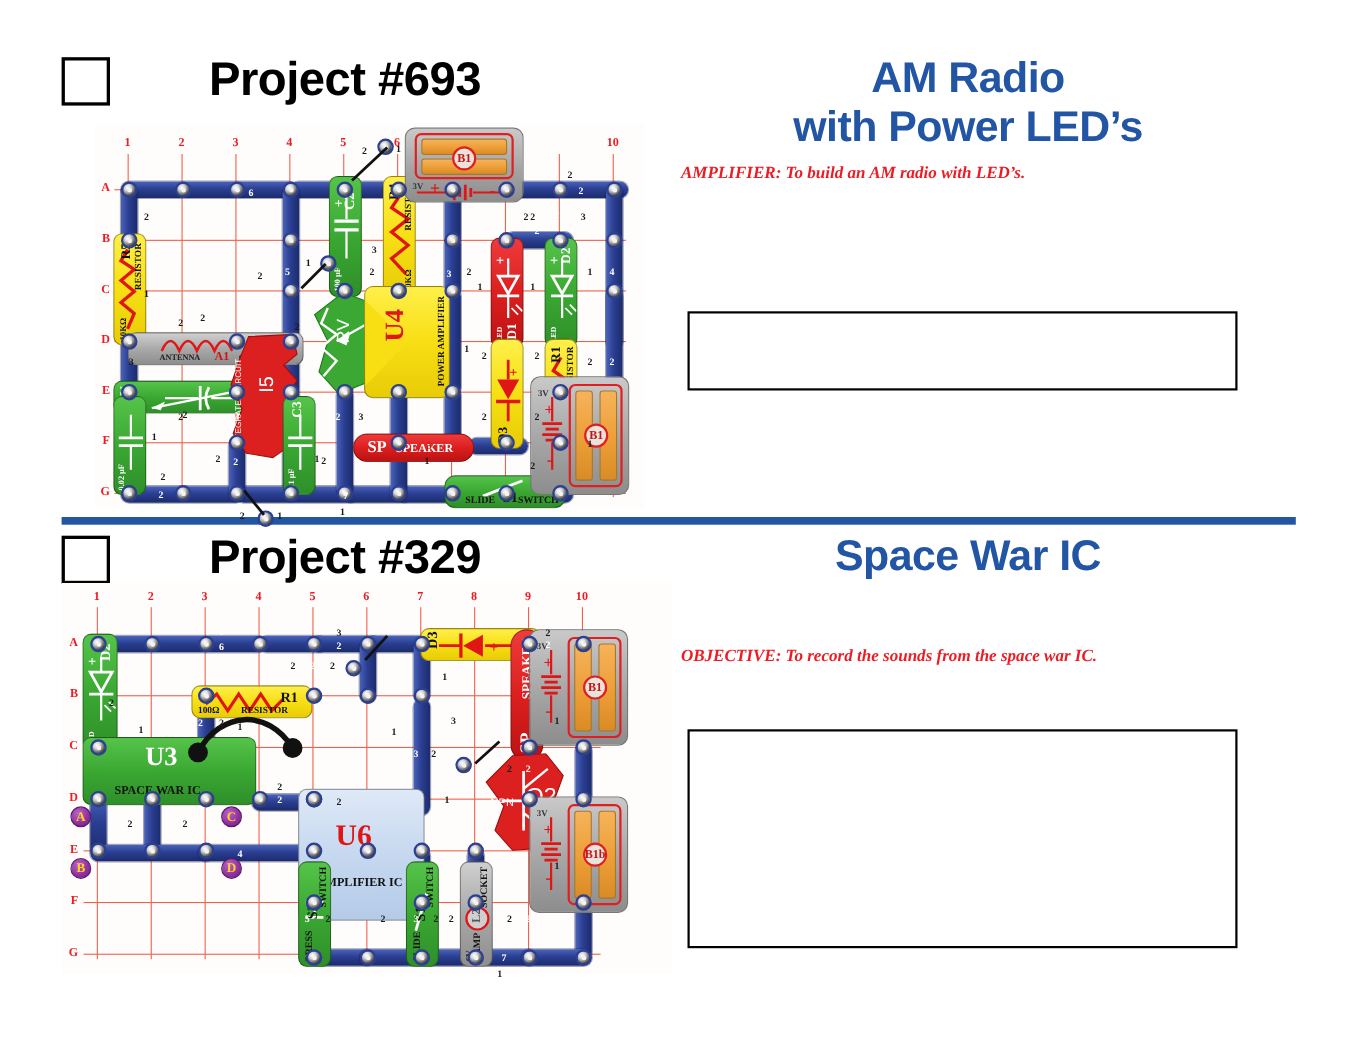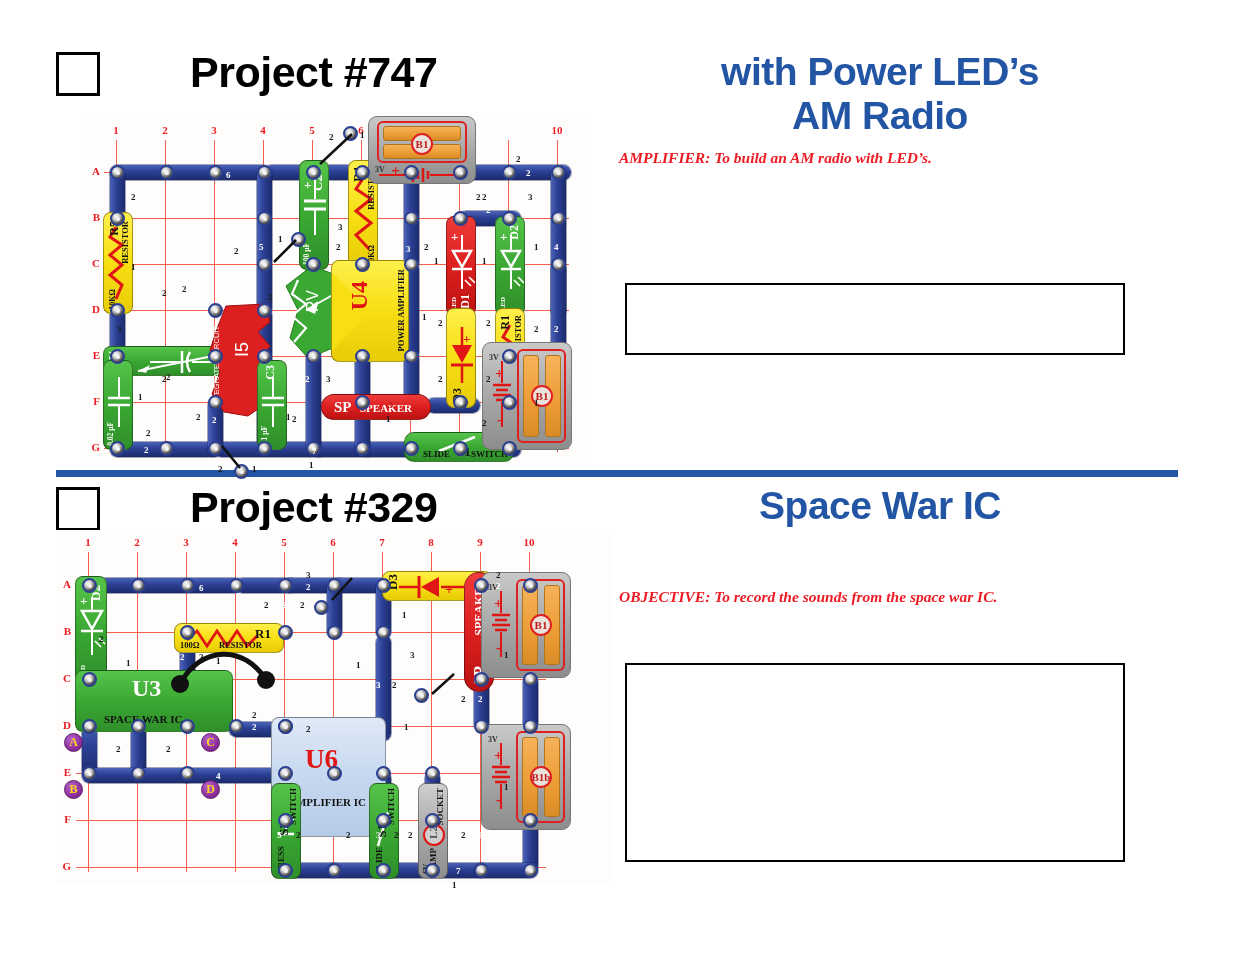--- a/index.html
+++ b/index.html
@@ -157,25 +157,25 @@
     color:#ffd21f;
     font-family:"Liberation Serif", serif; font-weight:bold; font-size:12px;
     display:flex; align-items:center; justify-content:center;
     border:1px solid #5c1a68;
   }
 </style>
 </head>
 <body>
 
 <div class="checkbox" style="left:56px; top:52px;"></div>
-<div class="proj-title" style="left:190px; top:48px;">Project #747</div>
+<div class="proj-title" style="left:190px; top:48px;">Project #693</div>
 
 <div class="main-title" style="left:600px; top:50px;">
+  <div>AM Radio</div>
   <div>with Power LED’s</div>
-  <div>AM Radio</div>
 </div>
 <div class="objective" style="left:619px; top:149px;">AMPLIFIER:  To build an AM radio with LED’s.</div>
 <div class="answer-box" style="left:625px; top:283px; width:500px; height:72px;"></div>
 
 <div class="board" style="left:86px; top:112px; width:500px; height:350px;">
   <div class="board-bg"></div>
 
   <div class="gridline-v" style="left:30px; top:28px; height:312px;"></div>
   <div class="gridline-v" style="left:79px; top:28px; height:312px;"></div>
   <div class="gridline-v" style="left:128px; top:28px; height:312px;"></div>
@@ -244,20 +244,28 @@
 
   <div class="comp yel" style="left:17px; top:100px; width:30px; height:102px;">
     <svg width="30" height="102" viewBox="0 0 30 102" style="position:absolute;left:0;top:0;">
       <polyline points="12,14 6,24 18,32 6,42 18,52 6,62 18,72 12,86" fill="none" stroke="#e01515" stroke-width="3"></polyline>
     </svg>
     <div class="lbl vtxt180" style="left:3px; top:8px; font-size:12px; color:#111;">R5</div>
     <div class="lbl vtxt180" style="right:2px; top:8px; font-size:8.5px; color:#111;">RESISTOR</div>
     <div class="lbl vtxt180" style="left:4px; bottom:3px; font-size:8px; color:#111;">10KΩ</div>
   </div>
 
+  <div class="comp gry" style="left:30px; top:190px; width:160px; height:30px;">
+    <svg width="90" height="22" viewBox="0 0 90 22" style="position:absolute;left:26px;top:0px;">
+      <path d="M4,16 q8,-18 16,0 q8,-18 16,0 q8,-18 16,0 q8,-18 16,0" fill="none" stroke="#e01515" stroke-width="2.2"></path>
+    </svg>
+    <div class="lbl" style="left:28px; bottom:2px; font-size:7.5px; color:#222;">ANTENNA</div>
+    <div class="lbl" style="left:78px; bottom:1px; font-size:11px; color:#d01414;">A1</div>
+    <div class="lbl" style="left:100px; bottom:2px; font-size:7.5px; color:#222;">COIL</div>
+  </div>
 
   <div class="comp grn" style="left:17px; top:234px; width:160px; height:30px;">
     <svg width="150" height="26" viewBox="0 0 150 26" style="position:absolute;left:6px;top:2px;">
       <line x1="40" y1="13" x2="70" y2="13" stroke="#fff" stroke-width="2"></line>
       <line x1="72" y1="2" x2="72" y2="24" stroke="#fff" stroke-width="2.5"></line>
       <path d="M80,3 q-6,10 0,20" fill="none" stroke="#fff" stroke-width="2.5"></path>
       <line x1="82" y1="13" x2="120" y2="13" stroke="#fff" stroke-width="2"></line>
       <line x1="28" y1="22" x2="118" y2="4" stroke="#fff" stroke-width="2"></line>
       <polygon points="28,22 40,16 36,24" fill="#fff"></polygon>
     </svg>
@@ -672,20 +680,32 @@
     </svg>
     <div class="lbl" style="left:62px; top:10px; font-size:14px; color:#e01515;">+</div>
     <div class="lbl vtxt180" style="left:2px; top:2px; font-size:13px; color:#111;">D3</div>
   </div>
 
   <div class="comp red" style="left:408px; top:42px; width:30px; height:120px; border-radius:15px;">
     <div class="lbl vtxt180" style="left:6px; bottom:6px; font-size:16px; color:#fff;">SP</div>
     <div class="lbl vtxt180" style="left:7px; top:6px; font-size:12px; color:#fff;">SPEAKER</div>
   </div>
 
+  <div style="position:absolute; left:376px; top:155px; width:88px; height:90px; z-index:6;">
+    <svg width="88" height="90" viewBox="0 0 88 90" style="position:absolute;left:0;top:0;">
+      <path d="M34,2 L64,0 L80,20 L72,42 L84,62 L62,86 L34,88 L18,70 L26,48 L10,26 Z" fill="#dc1f1f" stroke="#9b0f0f" stroke-width="1"></path>
+      <line x1="44" y1="16" x2="44" y2="70" stroke="#fff" stroke-width="2.5"></line>
+      <line x1="24" y1="43" x2="44" y2="43" stroke="#fff" stroke-width="2.5"></line>
+      <line x1="44" y1="32" x2="66" y2="14" stroke="#fff" stroke-width="2.2"></line>
+      <line x1="44" y1="54" x2="66" y2="72" stroke="#fff" stroke-width="2.2"></line>
+      <polygon points="66,72 54,64 58,74" fill="#fff"></polygon>
+    </svg>
+    <div class="lbl" style="position:absolute; left:46px; top:28px; font-size:21px; color:#fff;">Q2</div>
+    <div class="lbl" style="position:absolute; left:14px; top:40px; font-size:10px; color:#fff;">NPN</div>
+  </div>
 
   <div class="comp grn" style="left:215px; top:253px; width:30px; height:96px;">
     <svg width="26" height="40" viewBox="0 0 26 40" style="position:absolute;left:2px;top:28px;">
       <line x1="4" y1="8" x2="20" y2="8" stroke="#fff" stroke-width="2.5"></line>
       <line x1="12" y1="8" x2="12" y2="18" stroke="#fff" stroke-width="2"></line>
       <line x1="4" y1="22" x2="20" y2="22" stroke="#fff" stroke-width="2.5"></line>
     </svg>
     <div class="lbl vtxt180" style="left:4px; bottom:4px; font-size:9px; color:#111;">PRESS</div>
     <div class="lbl vtxt180" style="left:4px; top:38px; font-size:13px; color:#111;">S2</div>
     <div class="lbl vtxt180" style="right:2px; top:4px; font-size:9px; color:#111;">SWITCH</div>

